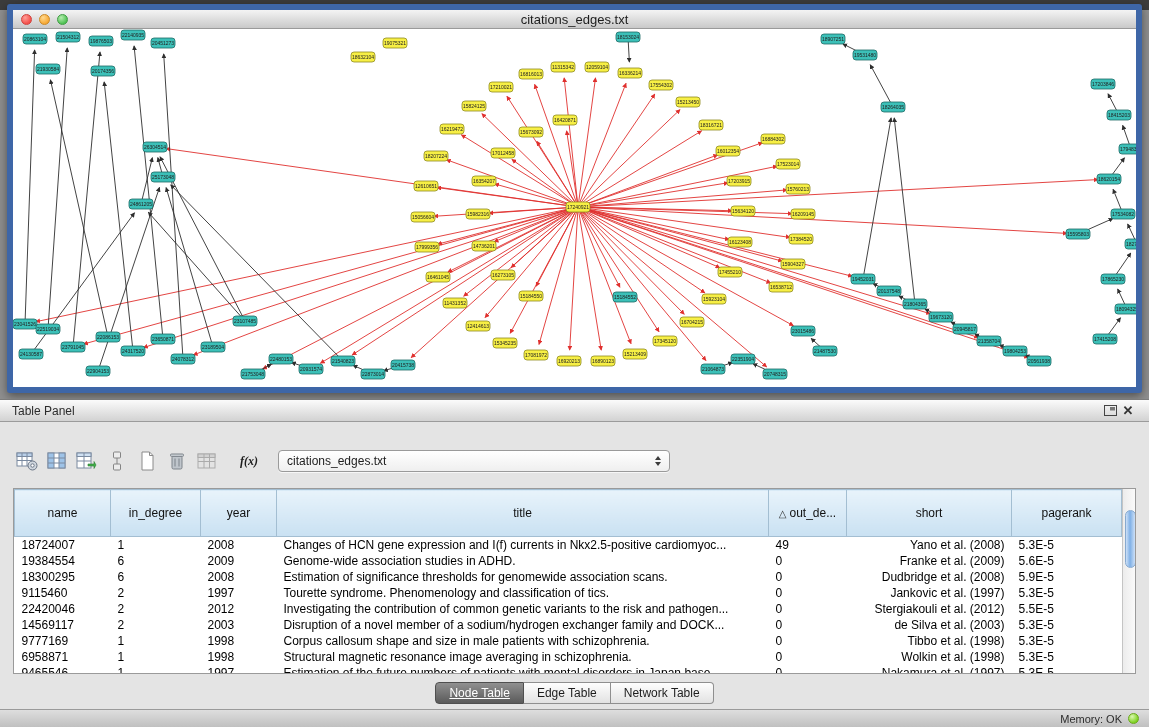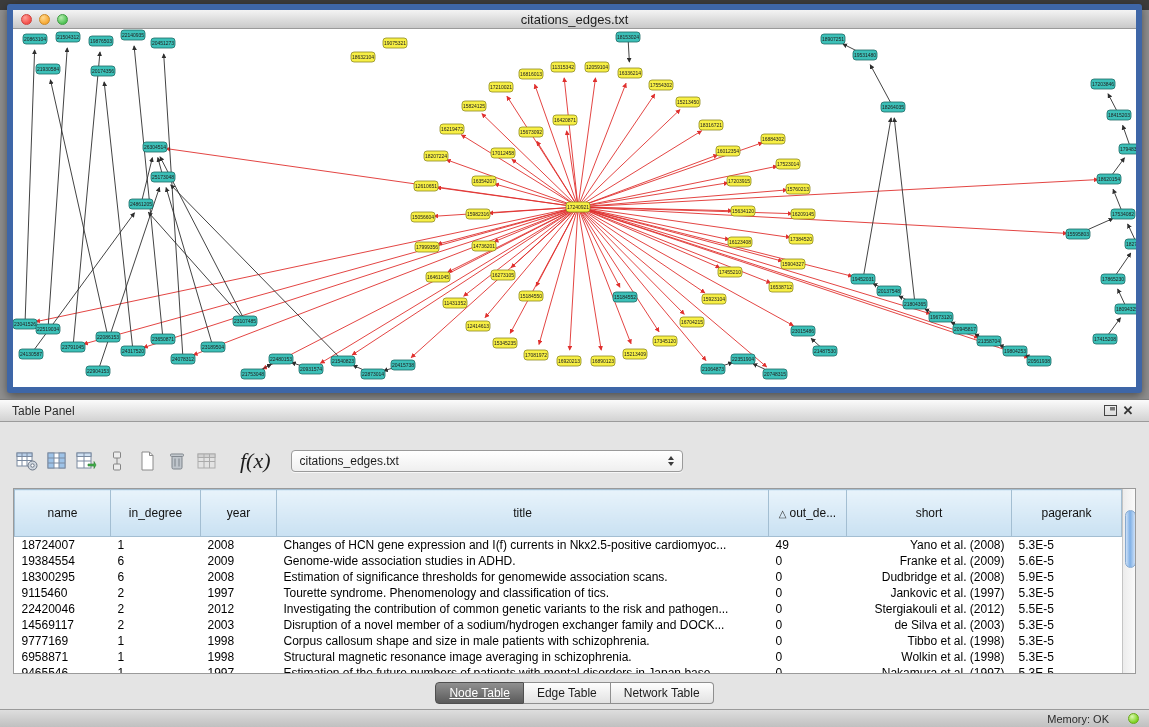--- a/index.html
+++ b/index.html
@@ -27,21 +27,21 @@
 
   
   .table-panel{position:absolute;left:0;top:399px;width:1149px;height:310px;background:#e4e4e4;border-top:1px solid #7c7c7c;box-sizing:border-box;}
   .panel-header{height:21px;background:linear-gradient(#fbfbfb,#d2d2d2);border-bottom:1px solid #9b9b9b;display:flex;align-items:center;padding:0 12px;font-size:12px;color:#2c2c2c;}
   .panel-header .spacer{flex:1;}
   .ph-icon{display:flex;align-items:center;justify-content:center;width:18px;height:16px;color:#333;cursor:default;}
   .ph-close{font-size:13px;font-weight:bold;}
 
   .toolbar{margin:24px 14px 0;display:flex;align-items:center;height:30px;}
   .tb-icon{width:26px;height:26px;display:flex;align-items:center;justify-content:center;margin-right:4px;}
-  .fx-button{margin-left:12px;font-family:"Liberation Serif",serif;font-style:italic;font-size:22px;color:#1d1d1d;padding:0 4px;}
+  .fx-button{margin-left:12px;font-family:"Liberation Serif",serif;font-style:italic;font-size:12px;color:#1d1d1d;padding:0 4px;font-weight:bold;}
   .combo{margin-left:16px;width:392px;height:22px;background:linear-gradient(#ffffff,#efefef);border:1px solid #9a9a9a;border-radius:4px;display:flex;align-items:center;padding:0 8px;font-size:12px;color:#1d1d1d;box-sizing:border-box;box-shadow:0 1px 0 rgba(255,255,255,.7);}
   .combo-arrows{margin-left:auto;display:flex;flex-direction:column;gap:2px;}
   .combo-arrows i{display:block;width:0;height:0;border-left:3.5px solid transparent;border-right:3.5px solid transparent;}
   .combo-arrows .up{border-bottom:4px solid #3c3c3c;}
   .combo-arrows .dn{border-top:4px solid #3c3c3c;}
 
   .table-area{position:relative;margin:12px 13px 0;background:#fff;border:1px solid #9a9a9a;height:184px;overflow:hidden;display:flex;}
   table{border-collapse:collapse;table-layout:fixed;width:1107px;font-size:12px;}
   thead th{height:17px;background:linear-gradient(#e8f3fb,#c9e1f2);border:1px solid #a3bed2;font-weight:normal;font-size:12px;color:#111;text-align:center;padding:16px 4px;overflow:hidden;white-space:nowrap;box-sizing:border-box;}
   thead th .sort-glyph{font-size:10px;margin-right:3px;color:#333;}
@@ -49,21 +49,21 @@
   tbody td.col5{text-align:right;}
   .vscroll{width:15px;border-left:1px solid #c4c4c4;background:linear-gradient(90deg,#ececec,#fafafa);position:relative;}
   .vthumb{position:absolute;left:1.5px;top:21px;width:11px;height:58px;border-radius:6px;background:linear-gradient(90deg,#cde0f7,#7fb0e6 45%,#cde0f7);border:1px solid #86a9cf;box-sizing:border-box;}
 
   .tabbar{display:flex;justify-content:center;margin-top:8px;}
   .tab{height:20px;line-height:20px;padding:0 13px;font-size:12px;border:1px solid #8f8f8f;border-left:none;background:linear-gradient(#fefefe,#e2e2e2);color:#1d1d1d;}
   .tab:first-child{border-left:1px solid #8f8f8f;border-radius:4px 0 0 4px;text-decoration:underline;}
   .tab:last-child{border-radius:0 4px 4px 0;}
   .tab.active{background:linear-gradient(#909090,#5a5a5a);color:#fff;border-color:#4f4f4f;}
 
-  .statusbar{position:absolute;left:0;top:709px;width:1149px;height:18px;background:linear-gradient(#dedede,#c0c0c0);border-top:1px solid #9a9a9a;display:flex;align-items:center;justify-content:flex-end;padding:0 10px;gap:19px;font-size:11px;color:#2c2c2c;box-sizing:border-box;}
+  .statusbar{position:absolute;left:0;top:709px;width:1149px;height:18px;background:linear-gradient(#dedede,#c0c0c0);border-top:1px solid #9a9a9a;display:flex;align-items:center;justify-content:flex-end;padding:0 10px;gap:6px;font-size:11px;color:#2c2c2c;box-sizing:border-box;}
   .mem-dot{width:11px;height:11px;border-radius:50%;background:radial-gradient(circle at 35% 30%,#dcf7b2,#7ed321 70%);border:1px solid #6aa81c;box-sizing:border-box;}
 </style>
 </head>
 <body>
 
 <div class="desktop">
 
   <div class="net-window">
     <div class="win-inner">
       <div class="titlebar">

